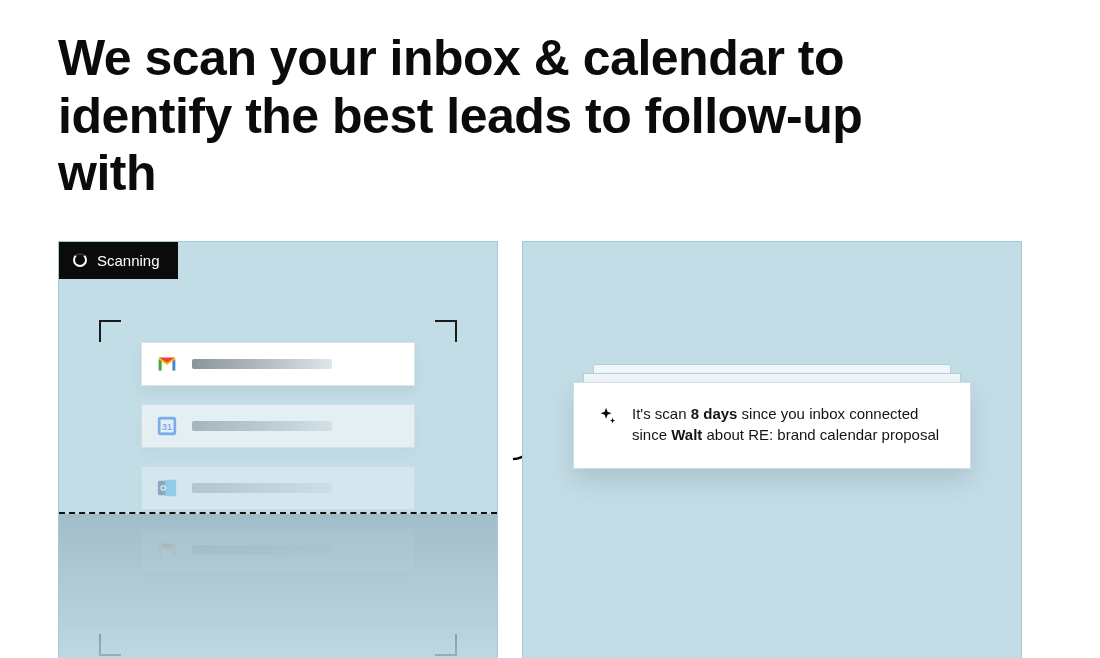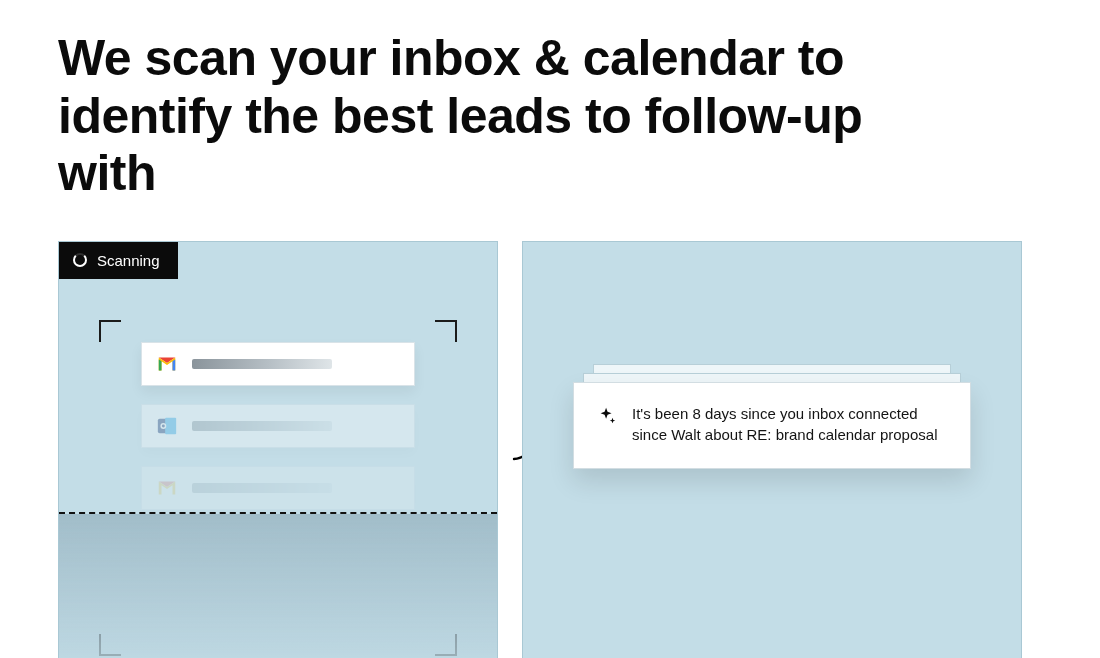--- a/index.html
+++ b/index.html
@@ -38,21 +38,21 @@
 
   
   .stack { position: absolute; left: 50px; right: 50px; top: 140px; }
   .card-behind { position: absolute; left: 10px; right: 10px; background: #eef6f9; border: 1px solid #b7cfd8; height: 72px; }
   .card-behind.b2 { top: -18px; left: 20px; right: 20px; }
   .card-behind.b1 { top: -9px; }
   .card { position: relative; background: #fff; border: 1px solid #d2dde2; box-shadow: 0 12px 24px rgba(0,0,0,0.12); padding: 20px 26px 22px 22px; display: flex; gap: 14px; align-items: flex-start; }
   .card-icon { flex: 0 0 22px; height: 22px; margin-top: 2px; }
   .card-icon svg { width: 22px; height: 22px; fill: #0b0b0b; }
   .card-text { font-size: 15px; line-height: 1.45; color: #141414; }
-  .card-text b { font-weight: 400; }
+  .card-text b { font-weight: 700; }
 
   
   .gmail svg, .gcal svg, .outlook svg { width: 22px; height: 22px; }
 </style>
 </head>
 <body>
 
 <div class="page">
   <h1 class="headline">We scan your inbox &amp; calendar to identify the best leads to follow-up with</h1>
 
@@ -72,20 +72,30 @@
 
         <div class="rows">
           <div class="row">
             <span class="icon-slot gmail">
               <svg viewBox="0 0 24 24">
                   <path fill="#EA4335" d="M12 11 3 5h18z"></path>
                   <path fill="#FBBC05" d="M3 5v14h3V9l6 4 6-4v10h3V5l-9 6z"></path>
                   <path fill="#34A853" d="M3 19h3V9L3 7z"></path>
                   <path fill="#4285F4" d="M21 19h-3V9l3-2z"></path>
                   <path fill="#C5221F" d="M12 11 3 5h18z" opacity="0"></path>
+                </svg>
+            </span>
+            <span class="text-blur"></span>
+          </div>
+          <div class="row dim1">
+            <span class="icon-slot gcal">
+              <svg viewBox="0 0 24 24">
+                  <rect x="2" y="2" width="20" height="20" rx="3" fill="#4285F4"></rect>
+                  <rect x="5" y="5" width="14" height="14" fill="#fff"></rect>
+                  <text x="12" y="16" text-anchor="middle" font-size="10" font-family="Arial" fill="#4285F4" font-weight="bold">31</text>
                 </svg>
             </span>
             <span class="text-blur"></span>
           </div>
           <div class="row dim2">
             <span class="icon-slot outlook">
               <svg viewBox="0 0 24 24">
                   <rect x="2" y="4" width="12" height="16" rx="2" fill="#0A2767"></rect>
                   <rect x="10" y="3" width="12" height="18" rx="1" fill="#28A8EA"></rect>
                   <circle cx="8" cy="12" r="3.2" fill="#fff"></circle>
@@ -122,21 +132,21 @@
         <div class="card-behind b2"></div>
         <div class="card-behind b1"></div>
         <div class="card">
           <span class="card-icon">
             <svg viewBox="0 0 24 24">
                 <path d="M11 3l1.6 4.3L17 9l-4.4 1.7L11 15l-1.6-4.3L5 9l4.4-1.7z"></path>
                 <path d="M18 14l.9 2.4L21 17l-2.1.8L18 20l-.9-2.2L15 17l2.1-.6z"></path>
               </svg>
           </span>
           <div class="card-text">
-            <span>It's been </span><b>8 days</b><span> since you inbox connected</span><br>
+            <span>It's scan </span><b>8 days</b><span> since you inbox connected</span><br>
             <span>since </span><b>Walt</b><span> about RE: brand calendar proposal</span>
           </div>
         </div>
       </div>
     </div>
 
   </div>
 </div>
 
 </body></html>

